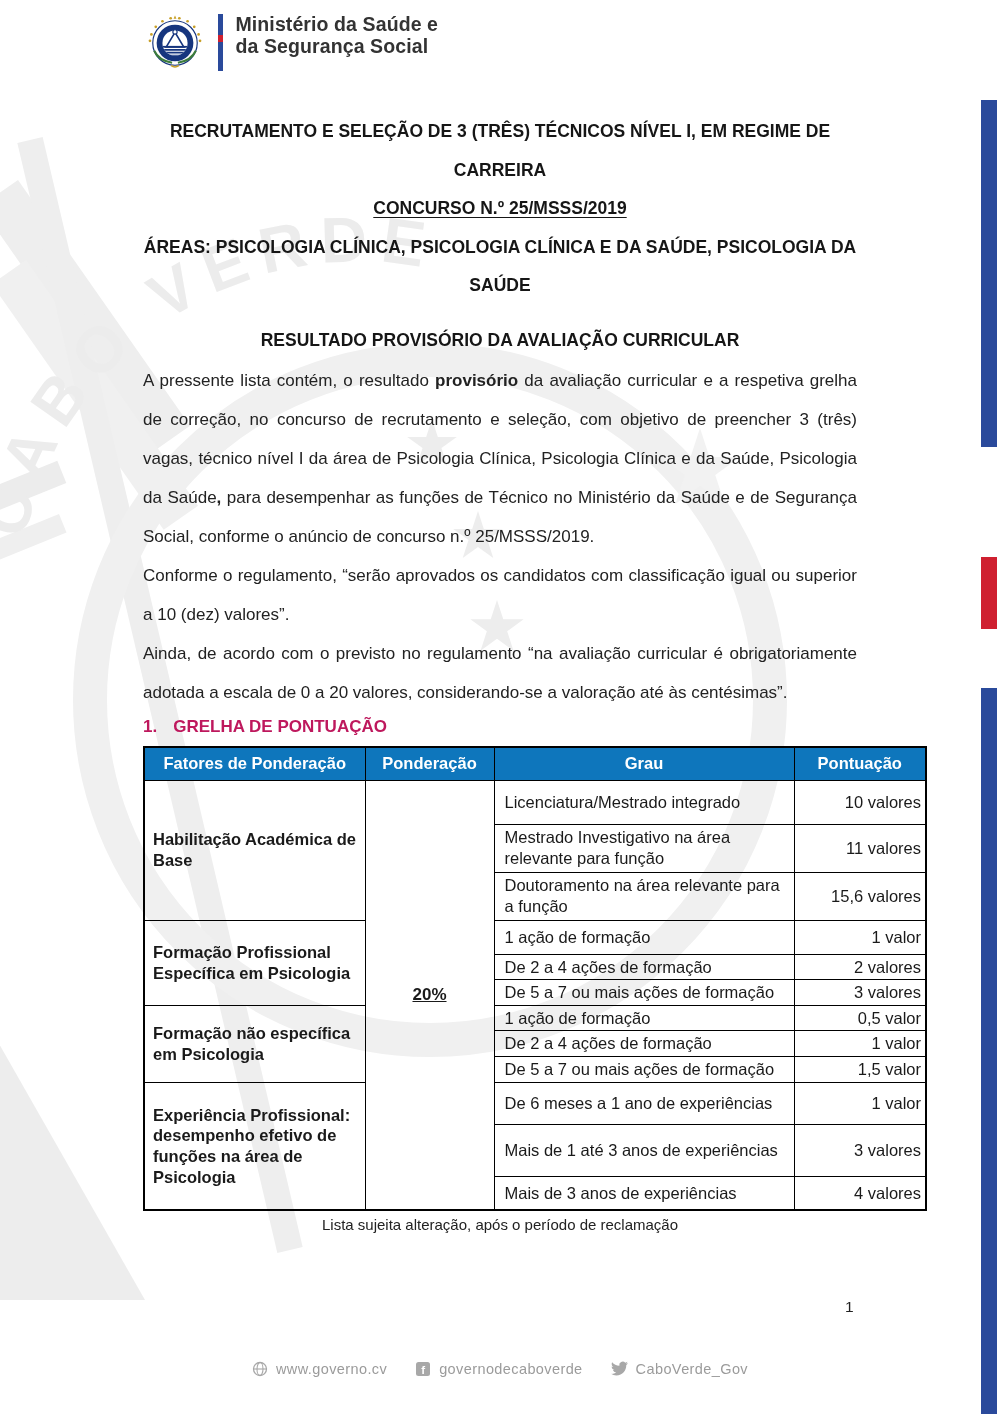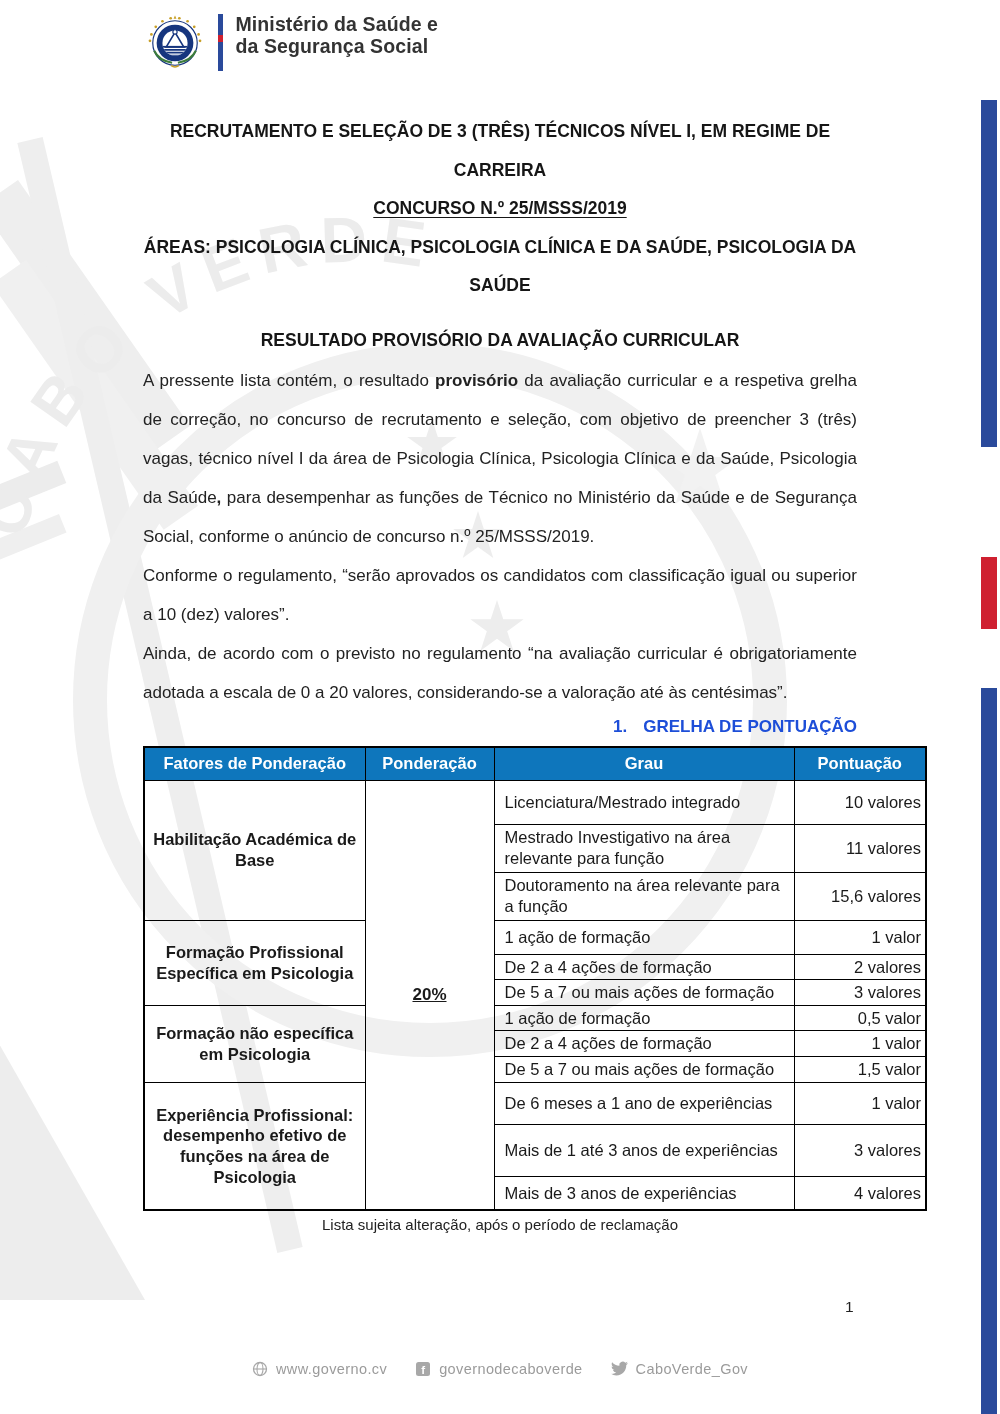--- a/index.html
+++ b/index.html
@@ -20,30 +20,30 @@
   .ministry{font-weight:bold;font-size:19.5px;line-height:21.5px;color:#333;letter-spacing:.1px;}
 
   
   .content{position:absolute;left:143px;top:112px;width:714px;z-index:1;}
   .title-block{text-align:center;font-weight:bold;font-size:17.5px;line-height:38.5px;color:#161616;}
   .underline{text-decoration:underline;text-underline-offset:3px;}
   .result-heading{margin:22px 0 4px 0;text-align:center;font-size:17.5px;font-weight:bold;line-height:26px;color:#161616;}
   .body-p{margin:8px 0 0 0;font-size:17px;line-height:39px;text-align:justify;color:#222;}
   .body-p + .body-p{margin-top:0;}
   .b{font-weight:bold;}
-  .grelha-heading{margin-top:2px;text-align:right;font-size:17px;font-weight:bold;line-height:26px;color:#1d4ed8;}
+  .grelha-heading{margin-top:2px;text-align:left;font-size:17px;font-weight:bold;line-height:26px;color:#be185d;}
   .grelha-heading .gh-text{margin-left:16px;}
 
   
   table.grelha{margin-top:6px;border-collapse:collapse;table-layout:fixed;width:782px;border:2px solid #000;padding-left:16px;}
   .grelha col.c1{width:221px;} .grelha col.c2{width:129px;} .grelha col.c3{width:300px;} .grelha col.c4{width:132px;}
   .grelha th,.grelha td{border:1.4px solid #000;font-size:16.5px;vertical-align:middle;}
   .grelha th{background:#0e76bc;color:#fff;font-weight:bold;height:30px;padding:1px 4px;}
   .grelha td{color:#1a1a1a;background:transparent;line-height:1.25;}
-  td.fator{font-weight:bold;text-align:center;padding:4px 8px;}
+  td.fator{font-weight:bold;text-align:left;padding:4px 8px;}
   td.pond{font-weight:bold;text-align:center;font-size:17px;text-decoration:underline;}
   td.grau{text-align:left;padding:2px 10px;}
   td.pont{text-align:right;padding:2px 4px;}
   tr.h44{height:44px;} tr.h48{height:48px;} tr.h34{height:34px;} tr.h25{height:25px;}
   tr.h42{height:42px;} tr.h52{height:52px;}
 
   .caption{margin-top:5px;text-align:center;font-size:15px;color:#222;}
   .page-num{position:absolute;left:845px;top:1298px;font-size:15.5px;color:#222;z-index:1;}
 
   

